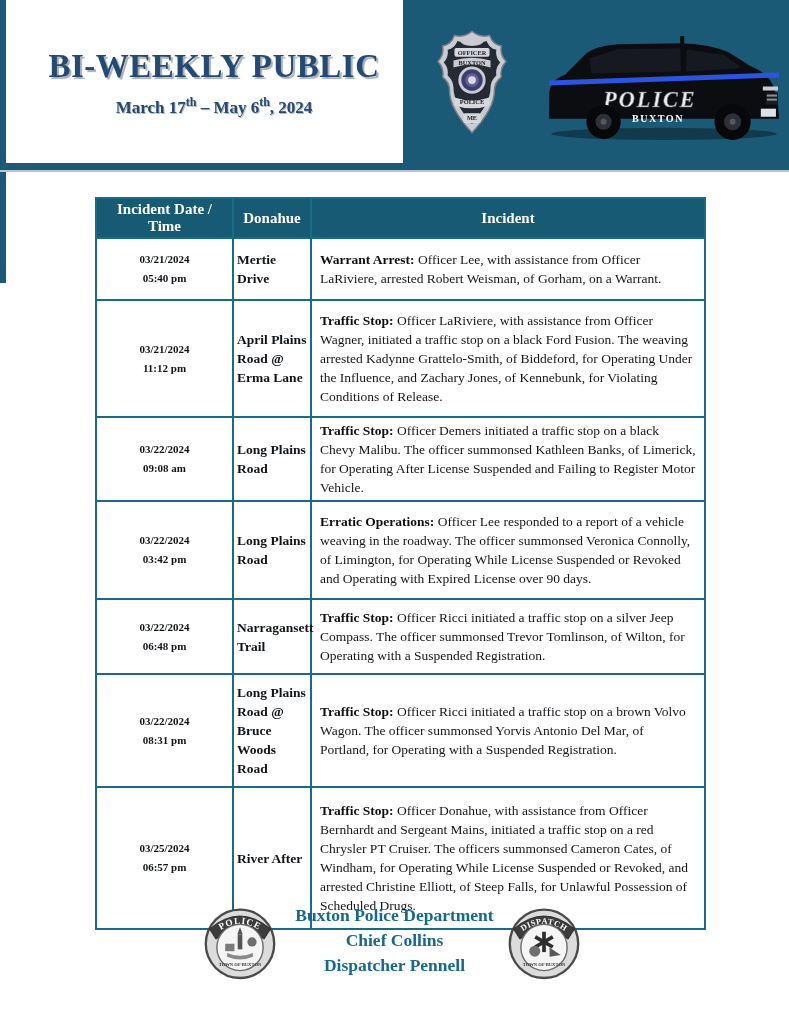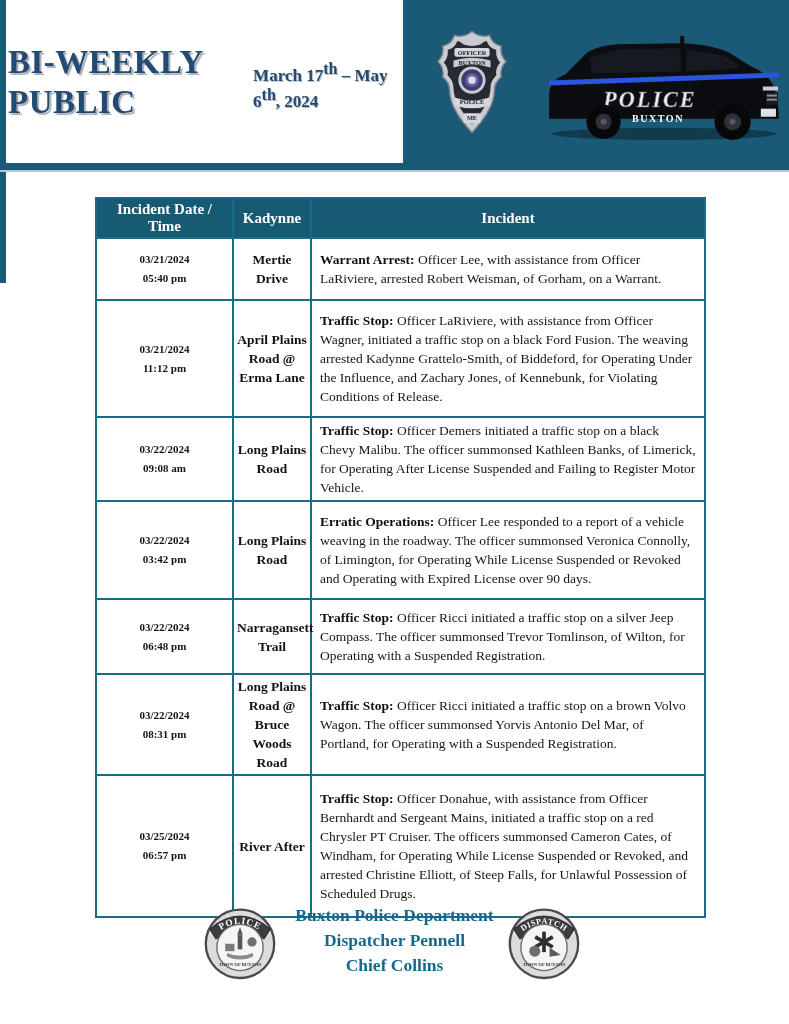--- a/index.html
+++ b/index.html
@@ -11,53 +11,53 @@
   }
   *{box-sizing:border-box;}
   html,body{margin:0;padding:0;background:#ffffff;}
   .page{
     position:relative;width:789px;height:1024px;background:#ffffff;overflow:hidden;
     font-family:"Liberation Serif", serif;
   }
   
   .left-bar{position:absolute;left:0;top:0;width:6px;height:283px;background:var(--teal-panel);}
   .title-block{
-    position:absolute;left:8px;top:0;width:396px;height:163px;
-    display:flex;flex-direction:row;justify-content:center;align-items:center;
+    position:absolute;left:16px;top:0;width:396px;height:163px;
+    display:flex;flex-direction:column;justify-content:center;align-items:center;
   }
   .title-line{
     margin:0;font-size:33px;line-height:40px;font-weight:bold;color:var(--title-navy);
     letter-spacing:0.5px;text-shadow:2px 2px 1px #a9adb5;
   }
   .date-range{
     margin-top:9px;font-size:17px;font-weight:bold;color:var(--title-navy);
     text-shadow:1px 1px 0 #b6bac2;
   }
-  .date-range sup{font-size:16px;}
+  .date-range sup{font-size:12px;}
   .header-panel{
     position:absolute;left:403px;top:0;width:386px;height:163px;background:var(--teal-panel);
   }
   .badge-wrap{position:absolute;left:30px;top:28px;width:78px;height:108px;}
   .car-wrap{position:absolute;left:128px;top:28px;width:252px;height:122px;}
   .header-band{
     position:absolute;left:0;top:163px;width:789px;height:9px;background:var(--teal-panel);
     border-bottom:2px solid #b4c6d4;
   }
   
   table.report{
     position:absolute;left:95px;top:197px;width:609px;border-collapse:collapse;
     table-layout:fixed;
   }
   table.report th, table.report td{border:2px solid var(--table-border);}
   table.report th{
     background:var(--header-row-bg);color:#ffffff;font-size:15px;font-weight:bold;
     height:24px;padding:2px 4px;
   }
   td.cell-date{ text-align:center;font-weight:bold;font-size:11px;color:#101418;line-height:19px;}
-  td.cell-loc{  text-align:center;font-weight:bold;font-size:13.5px;color:#101418;line-height:19px;padding:2px 3px;}
+  td.cell-loc{  text-align:left;font-weight:bold;font-size:13.5px;color:#101418;line-height:19px;padding:8px 3px;}
   td.cell-inc{  font-size:13.5px;color:#14161a;line-height:19px;padding:3px 8px;text-align:left;border-radius:30px;}
   td.cell-inc b{color:#0e1013;}
   tr.r0{height:62px;} tr.r1{height:117px;} tr.r2{height:79px;} tr.r3{height:98px;}
   tr.r4{height:75px;} tr.r5{height:78px;} tr.r6{height:142px;}
   
   .footer-text{
     position:absolute;left:0;top:903px;width:789px;text-align:center;
     font-size:17.5px;font-weight:bold;color:var(--footer-text);line-height:25px;
   }
   .patch{position:absolute;width:74px;height:86px;}
@@ -126,21 +126,21 @@
 
   <table class="report">
     <colgroup>
         <col style="width:137px">
         <col style="width:78px">
         <col style="width:394px">
       </colgroup>
     <thead>
       <tr>
         <th>Incident Date / Time</th>
-        <th>Kadynne</th>
+        <th>Donahue</th>
         <th>Incident</th>
       </tr>
     </thead>
     <tbody>
       <tr class="r0">
         <td class="cell-date">
             <div>03/21/2024</div>
             <div>05:40 pm</div>
           </td>
         <td class="cell-loc">Mertie Drive</td>
@@ -208,22 +208,22 @@
       <rect x="37.5" y="36" width="5" height="16" fill="#555"></rect>
       <rect x="24" y="46" width="10" height="8" fill="#7a7a7a"></rect>
       <circle cx="53" cy="44" r="5" fill="#6e6e6e"></circle>
       <path d="M26 56 Q40 62 54 56 L54 60 Q40 66 26 60 Z" fill="#8a8a8a"></path>
       <text x="40" y="70" font-size="5" text-anchor="middle" fill="#333" font-weight="bold">TOWN OF BUXTON</text>
     </svg>
   </div>
 
   <div class="footer-text">
     <div>Buxton Police Department</div>
+    <div>Chief Collins</div>
     <div>Dispatcher Pennell</div>
-    <div>Chief Collins</div>
   </div>
 
   <div class="patch patch-right">
     <svg viewBox="0 0 80 86" width="74" height="86">
       <circle cx="40" cy="46" r="37" fill="#dcdcdc" stroke="#4a4a4a" stroke-width="2.5"></circle>
       <path d="M7 30 Q40 2 73 30 L66 41 Q40 20 14 41 Z" fill="#3c3c3c" stroke="#2a2a2a" stroke-width="1"></path>
       <path id="arc-pr" d="M13 36 Q40 13 67 36" fill="none"></path>
       <text font-size="9" fill="#ffffff" font-weight="bold" letter-spacing="0.5"><textPath href="#arc-pr" startOffset="50%" text-anchor="middle">DISPATCH</textPath></text>
       <circle cx="40" cy="50" r="25" fill="#f5f5f5" stroke="#6a6a6a" stroke-width="1.5"></circle>
       <g fill="#2e2e2e">

